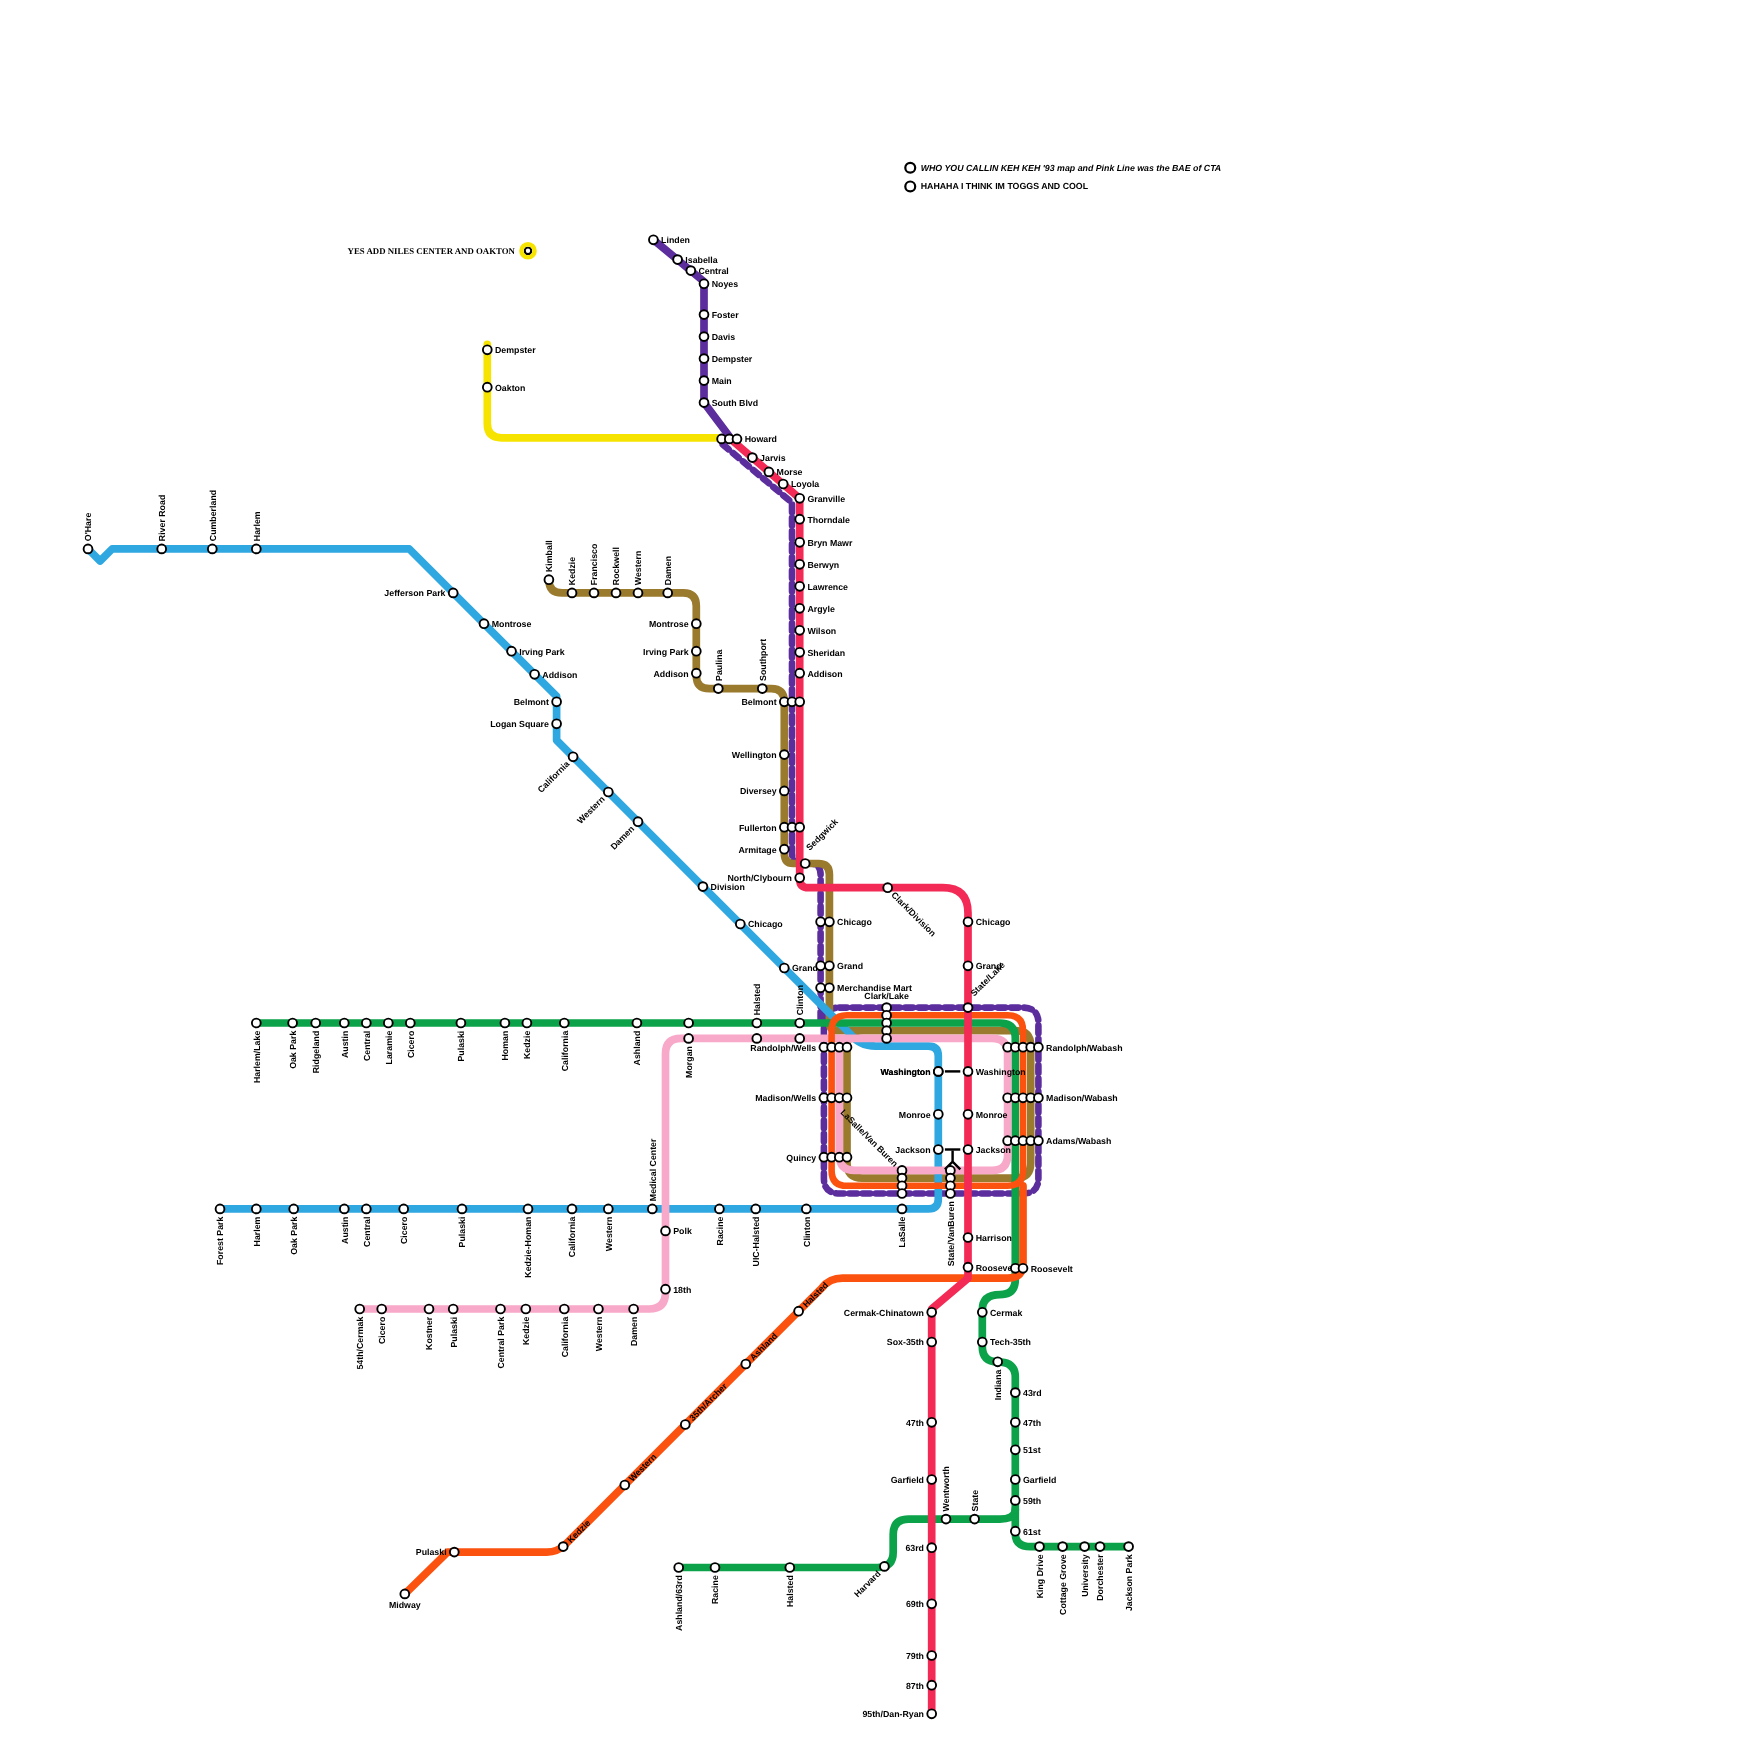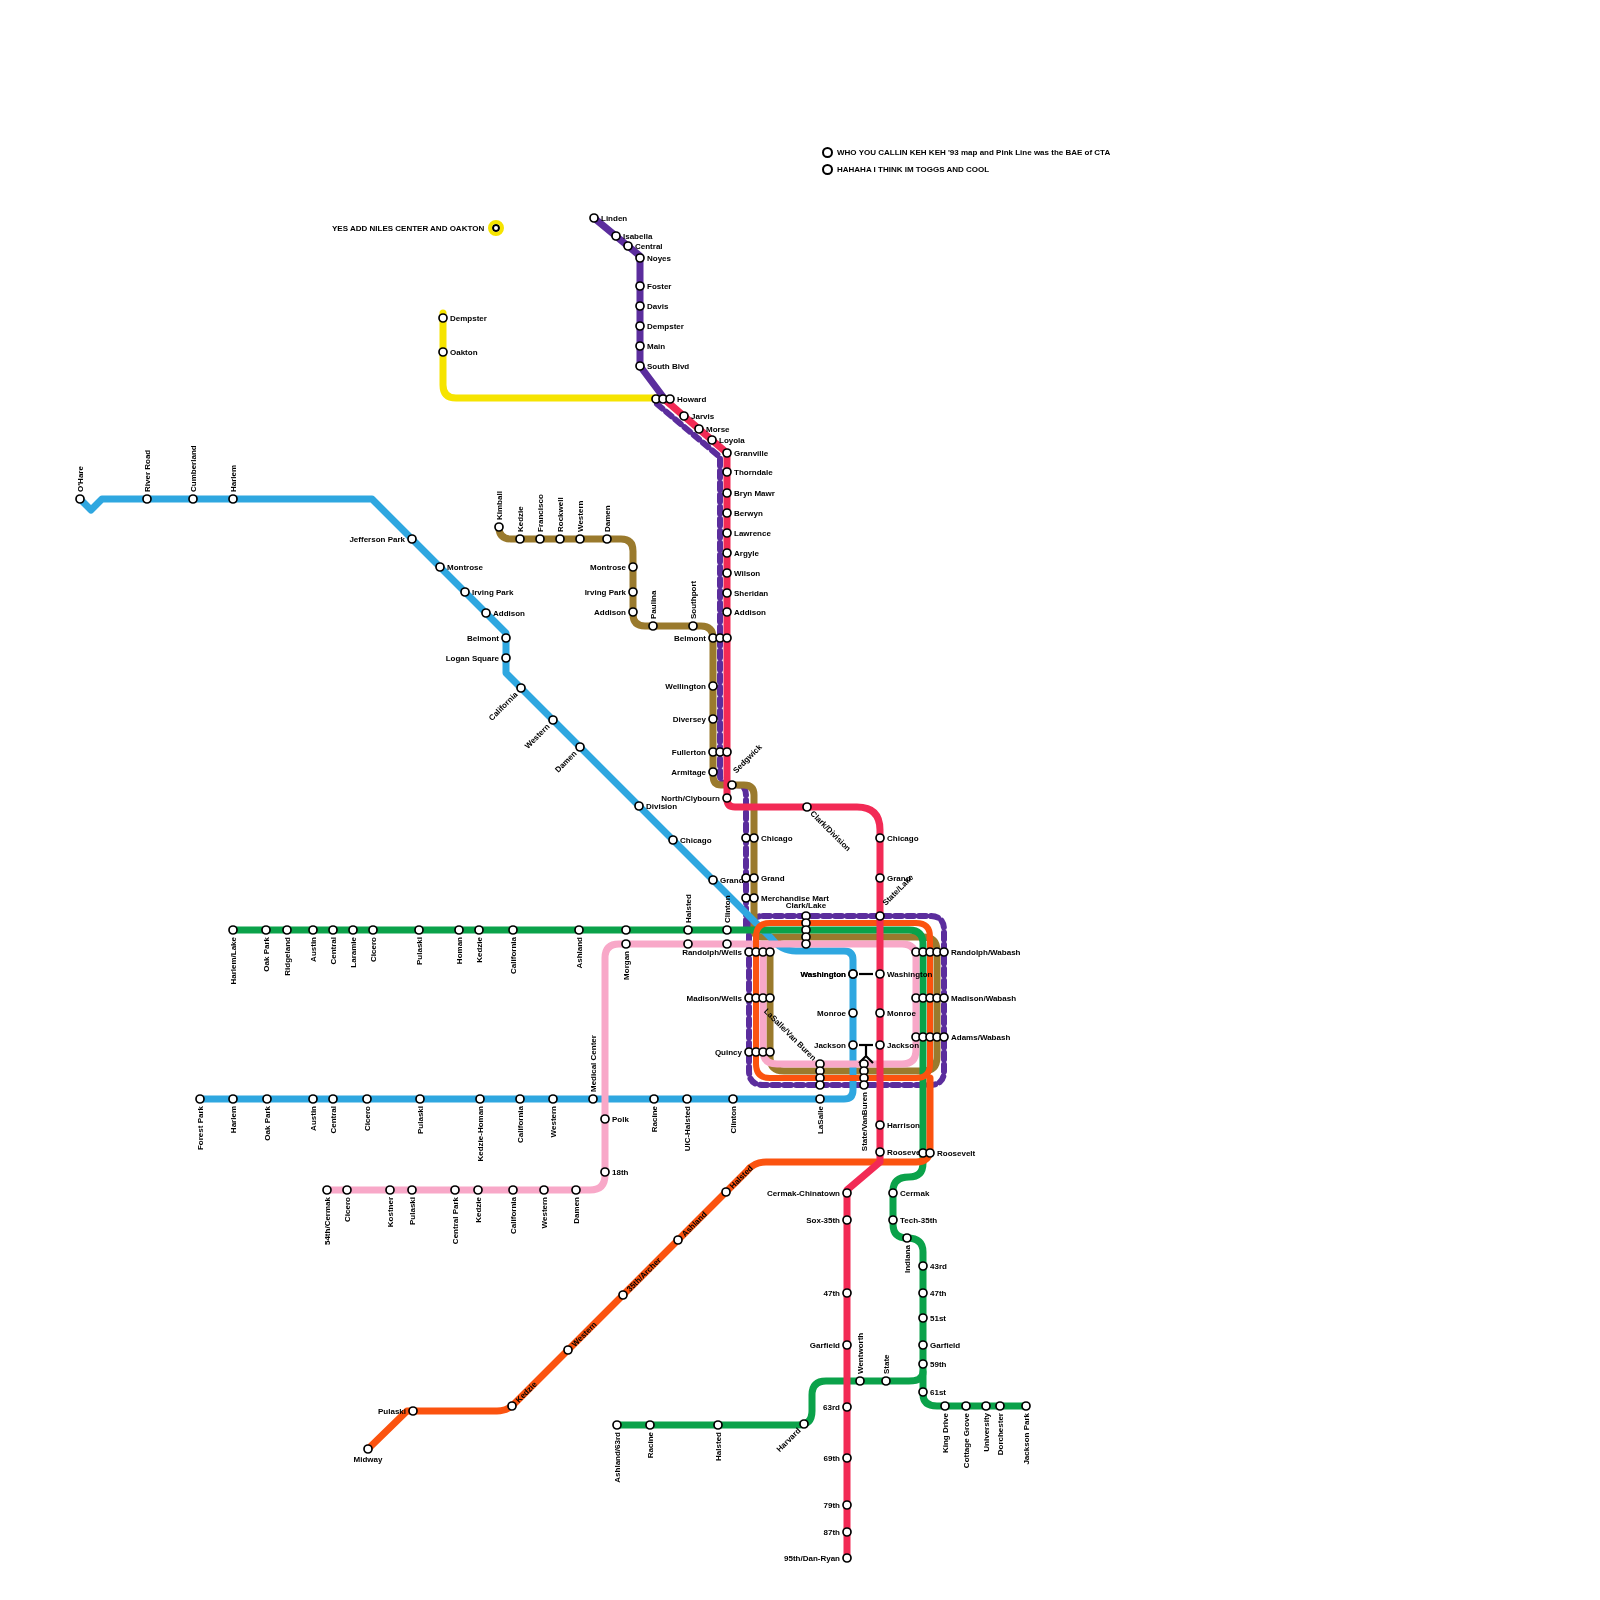--- a/index.html
+++ b/index.html
@@ -717,25 +717,25 @@
       <g>
         <circle cx="605" cy="1172" r="4" fill="#ffffff" stroke="#000000" stroke-width="1.7"></circle>
         <text x="7" y="3" text-anchor="start" transform="translate(605,1172) rotate(0)">18th</text>
       </g>
       <g>
         <circle cx="605" cy="1119" r="4" fill="#ffffff" stroke="#000000" stroke-width="1.7"></circle>
         <text x="7" y="3" text-anchor="start" transform="translate(605,1119) rotate(0)">Polk</text>
       </g>
     </svg>
 
-  <div class="note legend" style="left:822px;top:147px;">
+  <div class="note legend" style="left:822px;top:147px;font-style:italic;">
     <span class="ring"></span>
     <span>WHO YOU CALLIN KEH KEH '93 map and Pink Line was the BAE of CTA</span>
   </div>
   <div class="note legend" style="left:822px;top:164px;text-align:center;">
     <span class="ring"></span>
     <span>HAHAHA I THINK IM TOGGS AND COOL</span>
   </div>
-  <div class="note" style="left:332px;top:220px;">
+  <div class="note" style="left:316px;top:220px;font-family:Liberation Serif, serif;">
     <span>YES ADD NILES CENTER AND OAKTON</span>
     <span class="yring"></span>
   </div>
 </div>
 
 </body></html>

